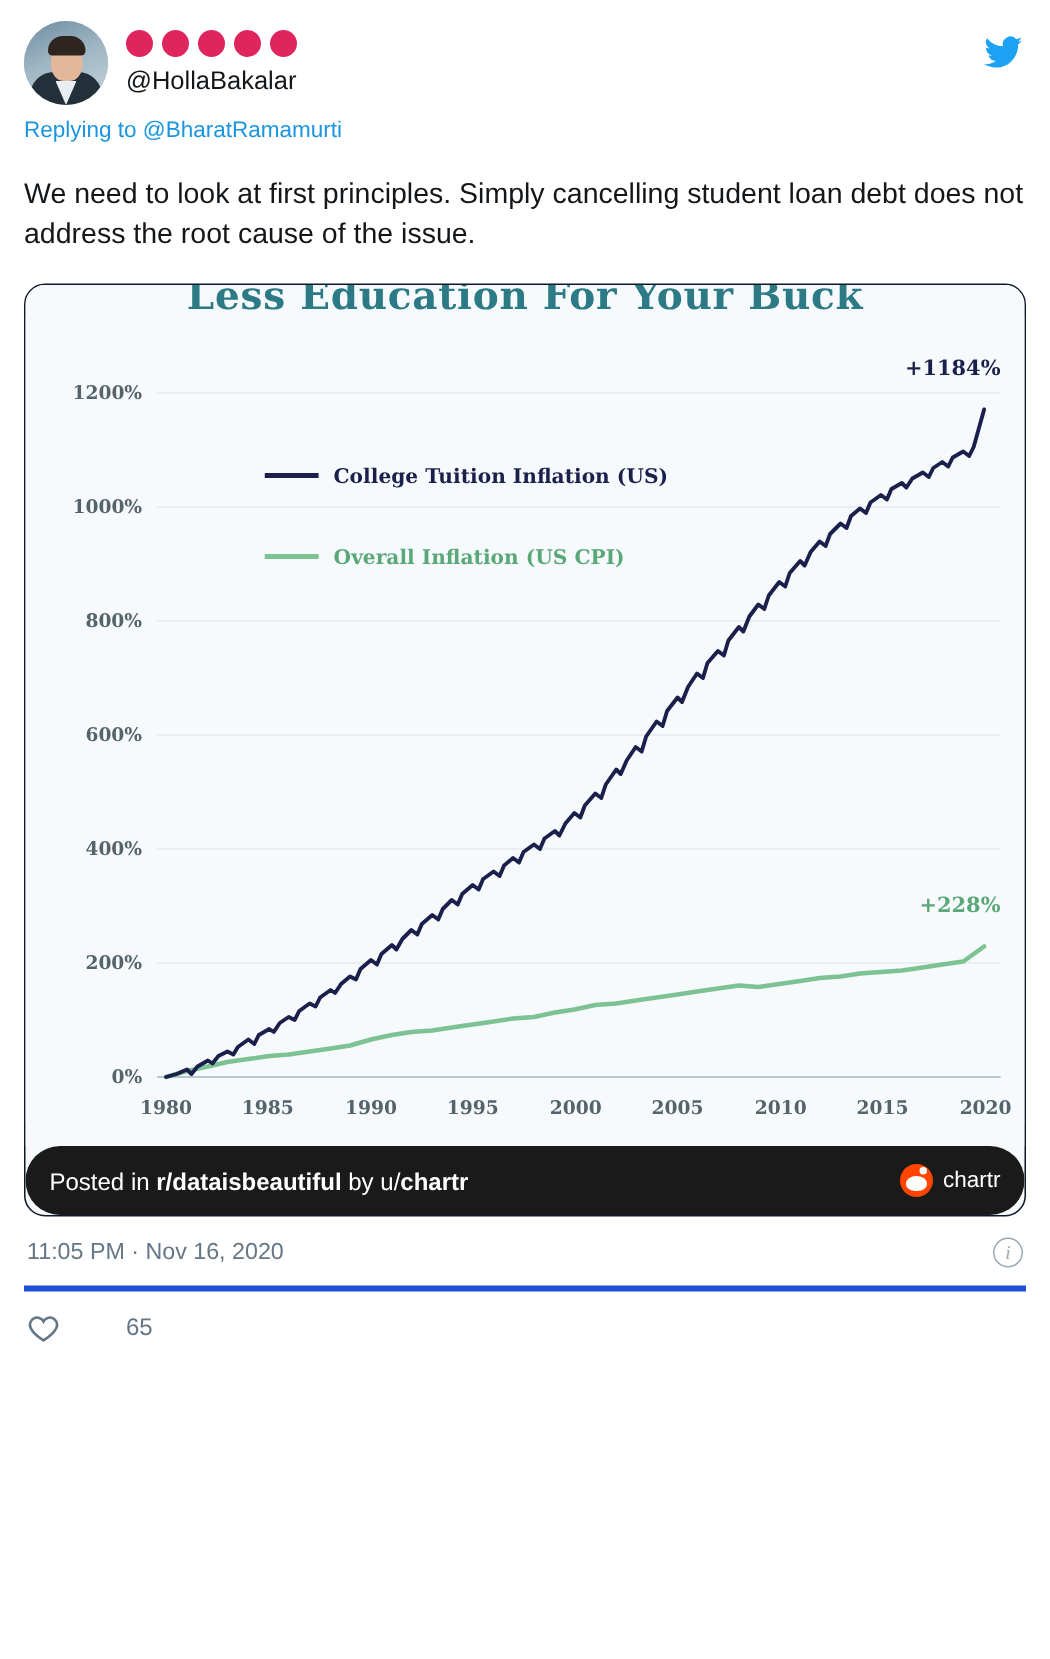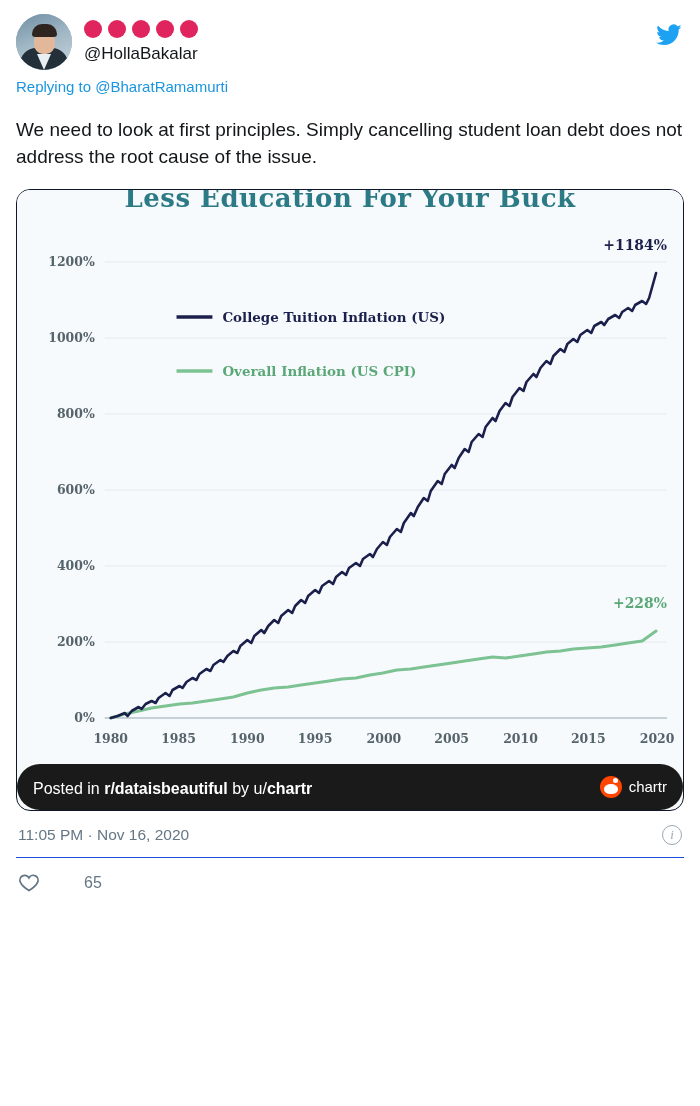--- a/index.html
+++ b/index.html
@@ -190,21 +190,21 @@
     left: 13px; top: 2px;
     width: 5px; height: 5px;
     border-radius: 50%;
     background: #fff;
   }
   .timestamp-row {
     display: flex;
     align-items: center;
     justify-content: space-between;
     padding: 14px 2px 12px 2px;
-    border-bottom: 1px solid #1d4ed8;
+    border-bottom: 4px solid #1d4ed8;
   }
   .timestamp {
     font-size: 15.5px;
     color: #657786;
   }
   .info-icon {
     width: 20px; height: 20px;
     border: 1.6px solid #9aa8b2;
     border-radius: 50%;
     color: #9aa8b2;

